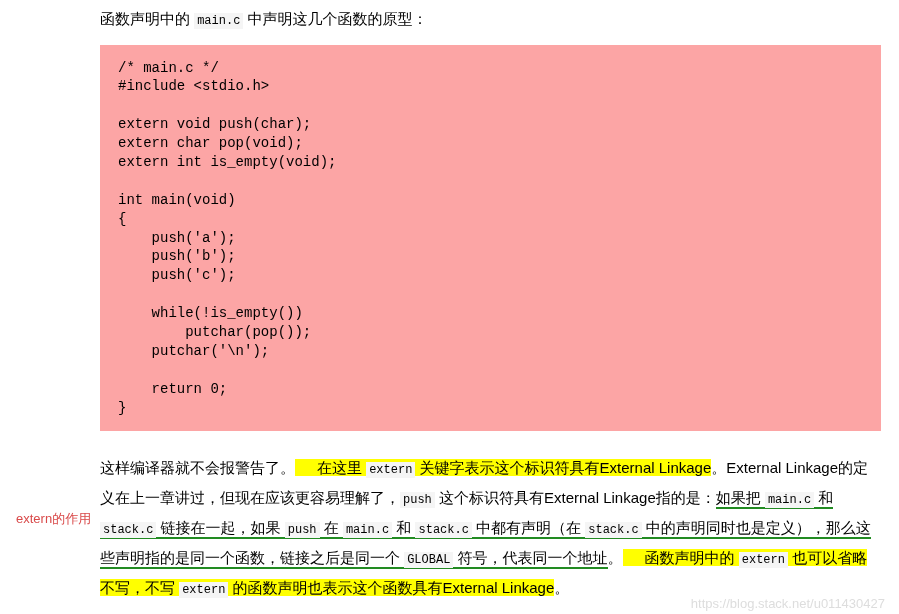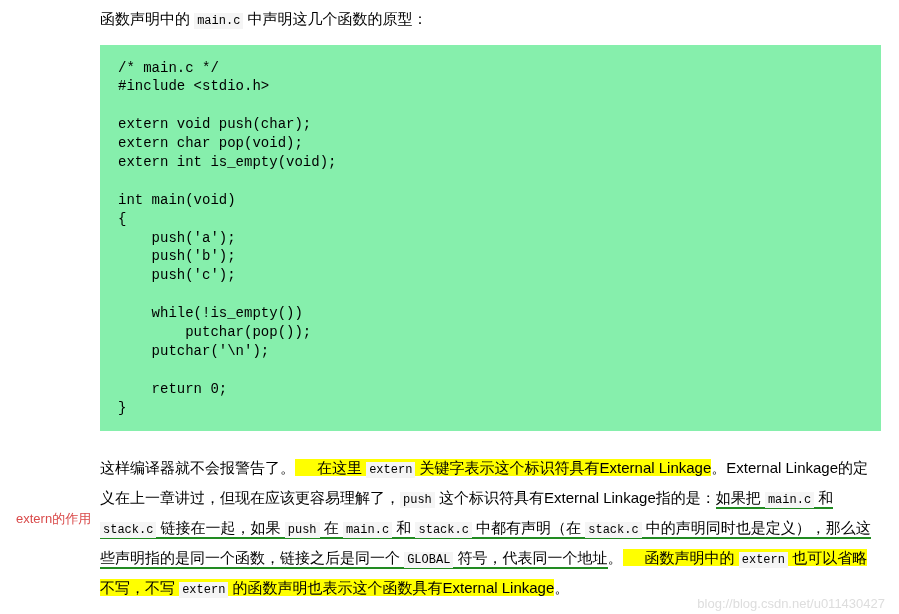--- a/index.html
+++ b/index.html
@@ -19,21 +19,21 @@
     margin: 0 0 14px 0;
     line-height: 1.5;
   }
   .inline-code {
     font-family: "Courier New", monospace;
     background: #f5f5f5;
     padding: 1px 3px;
     font-size: 12px;
   }
   .code-block {
-    background: #86efac;
+    background: #fca5a5;
     padding: 14px 18px;
     font-family: "Courier New", monospace;
     font-size: 14px;
     line-height: 1.35;
     white-space: pre;
     color: #000;
     margin-bottom: 22px;
   }
   .para {
     line-height: 2.0;
@@ -96,13 +96,13 @@
 }</div>
 
   <p class="para">
     <span>这样编译器就不会报警告了。</span><span class="hl-yellow"><span>在这里</span> <span class="inline-code">extern</span> <span>关键字表示这个标识符具有External Linkage</span></span><span>。External Linkage的定义在上一章讲过，但现在应该更容易理解了，</span><span class="inline-code">push</span><span> 这个标识符具有External Linkage指的是：</span><span class="ul-green"><span>如果把</span> <span class="inline-code">main.c</span> <span>和</span> <span class="inline-code">stack.c</span> <span>链接在一起，如果</span> <span class="inline-code">push</span> <span>在</span> <span class="inline-code">main.c</span> <span>和</span> <span class="inline-code">stack.c</span> <span>中都有声明（在</span> <span class="inline-code">stack.c</span> <span>中的声明同时也是定义），那么这些声明指的是同一个函数，链接之后是同一个</span> <span class="inline-code">GLOBAL</span> <span>符号，代表同一个地址</span></span><span>。</span><span class="hl-yellow"><span>函数声明中的</span> <span class="inline-code">extern</span> <span>也可以省略不写，不写</span> <span class="inline-code">extern</span> <span>的函数声明也表示这个函数具有External Linkage</span></span><span>。</span>
   </p>
 
 </div>
 
 <div class="sidebar-note">extern的作用</div>
 
-<div class="watermark">blog://blog.csdn.net/u011430427</div>
+<div class="watermark">https://blog.stack.net/u011430427</div>
 
 </body></html>

